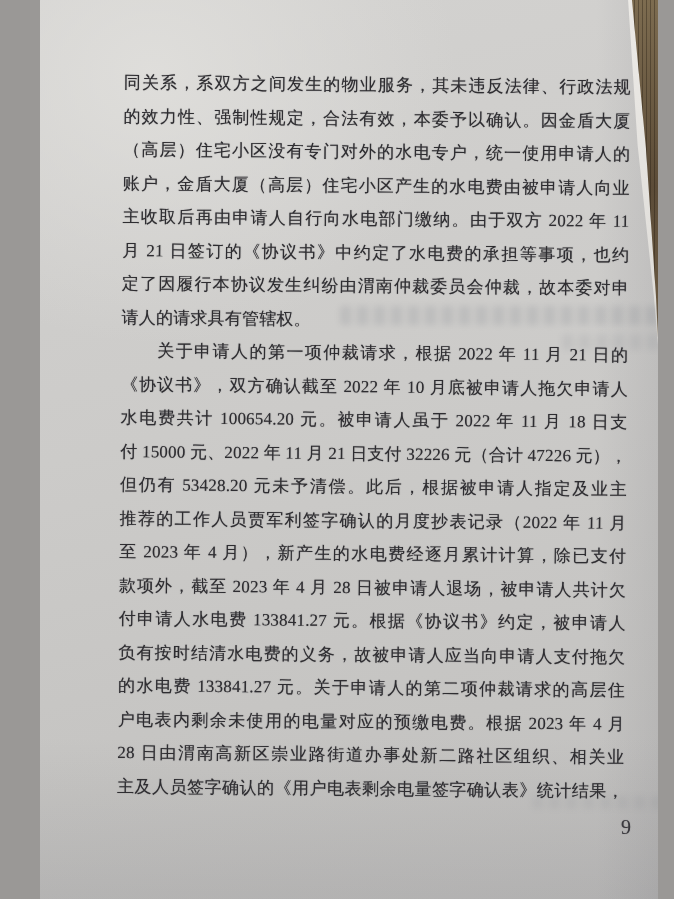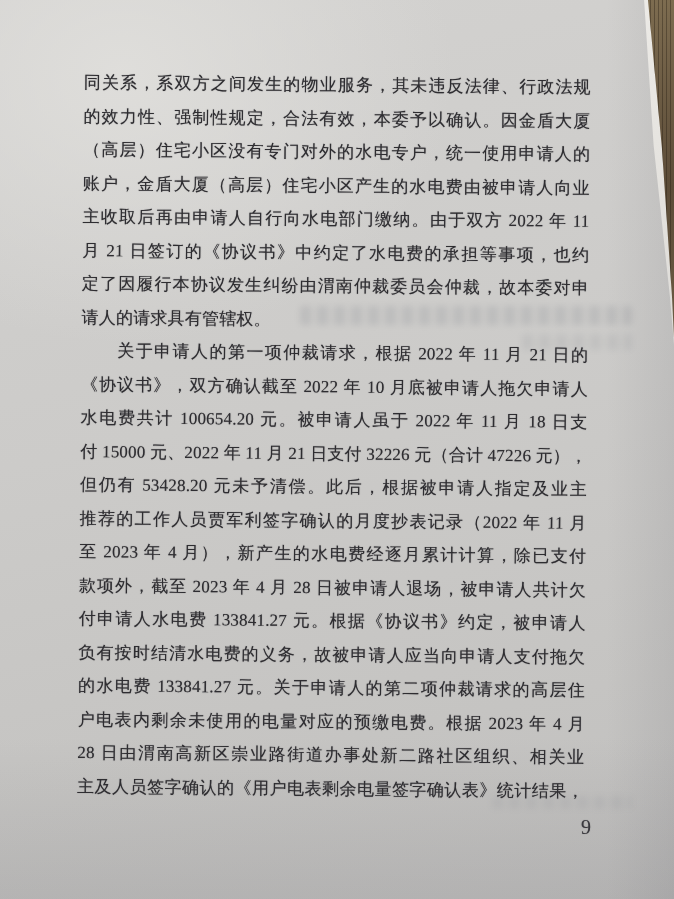--- a/index.html
+++ b/index.html
@@ -3,29 +3,30 @@
 <meta charset="utf-8">
 <style>
   html, body {
     margin: 0;
     padding: 0;
     background: #9a9896;
     font-family: "Liberation Serif", "DejaVu Serif", serif;
   }
   .photo {
     position: relative;
-    width: 674px;
+    width: 618px;
     height: 899px;
     overflow: hidden;
     
     background:
       radial-gradient(ellipse 90% 55% at 18% 8%, rgba(224,223,220,0.9) 0%, rgba(224,223,220,0) 55%),
       linear-gradient(to top, rgba(104,104,108,0.16) 0%, rgba(104,104,108,0) 18%),
       linear-gradient(to left, rgba(110,110,116,0.14) 0%, rgba(110,110,116,0) 10%),
       linear-gradient(168deg, #d3d2d0 0%, #cccbc9 45%, #c5c4c2 78%, #c0bfbe 100%);
+    margin-left: 40px;
   }
   
   .paper-edge {
     position: absolute;
     top: 0; right: 0;
     width: 34px; height: 345px;
     background: linear-gradient(to bottom, #eceae6, #dddbd7);
     clip-path: polygon(12% 0%, 100% 0%, 100% 100%, 88% 86%, 40% 42%);
   }
   

